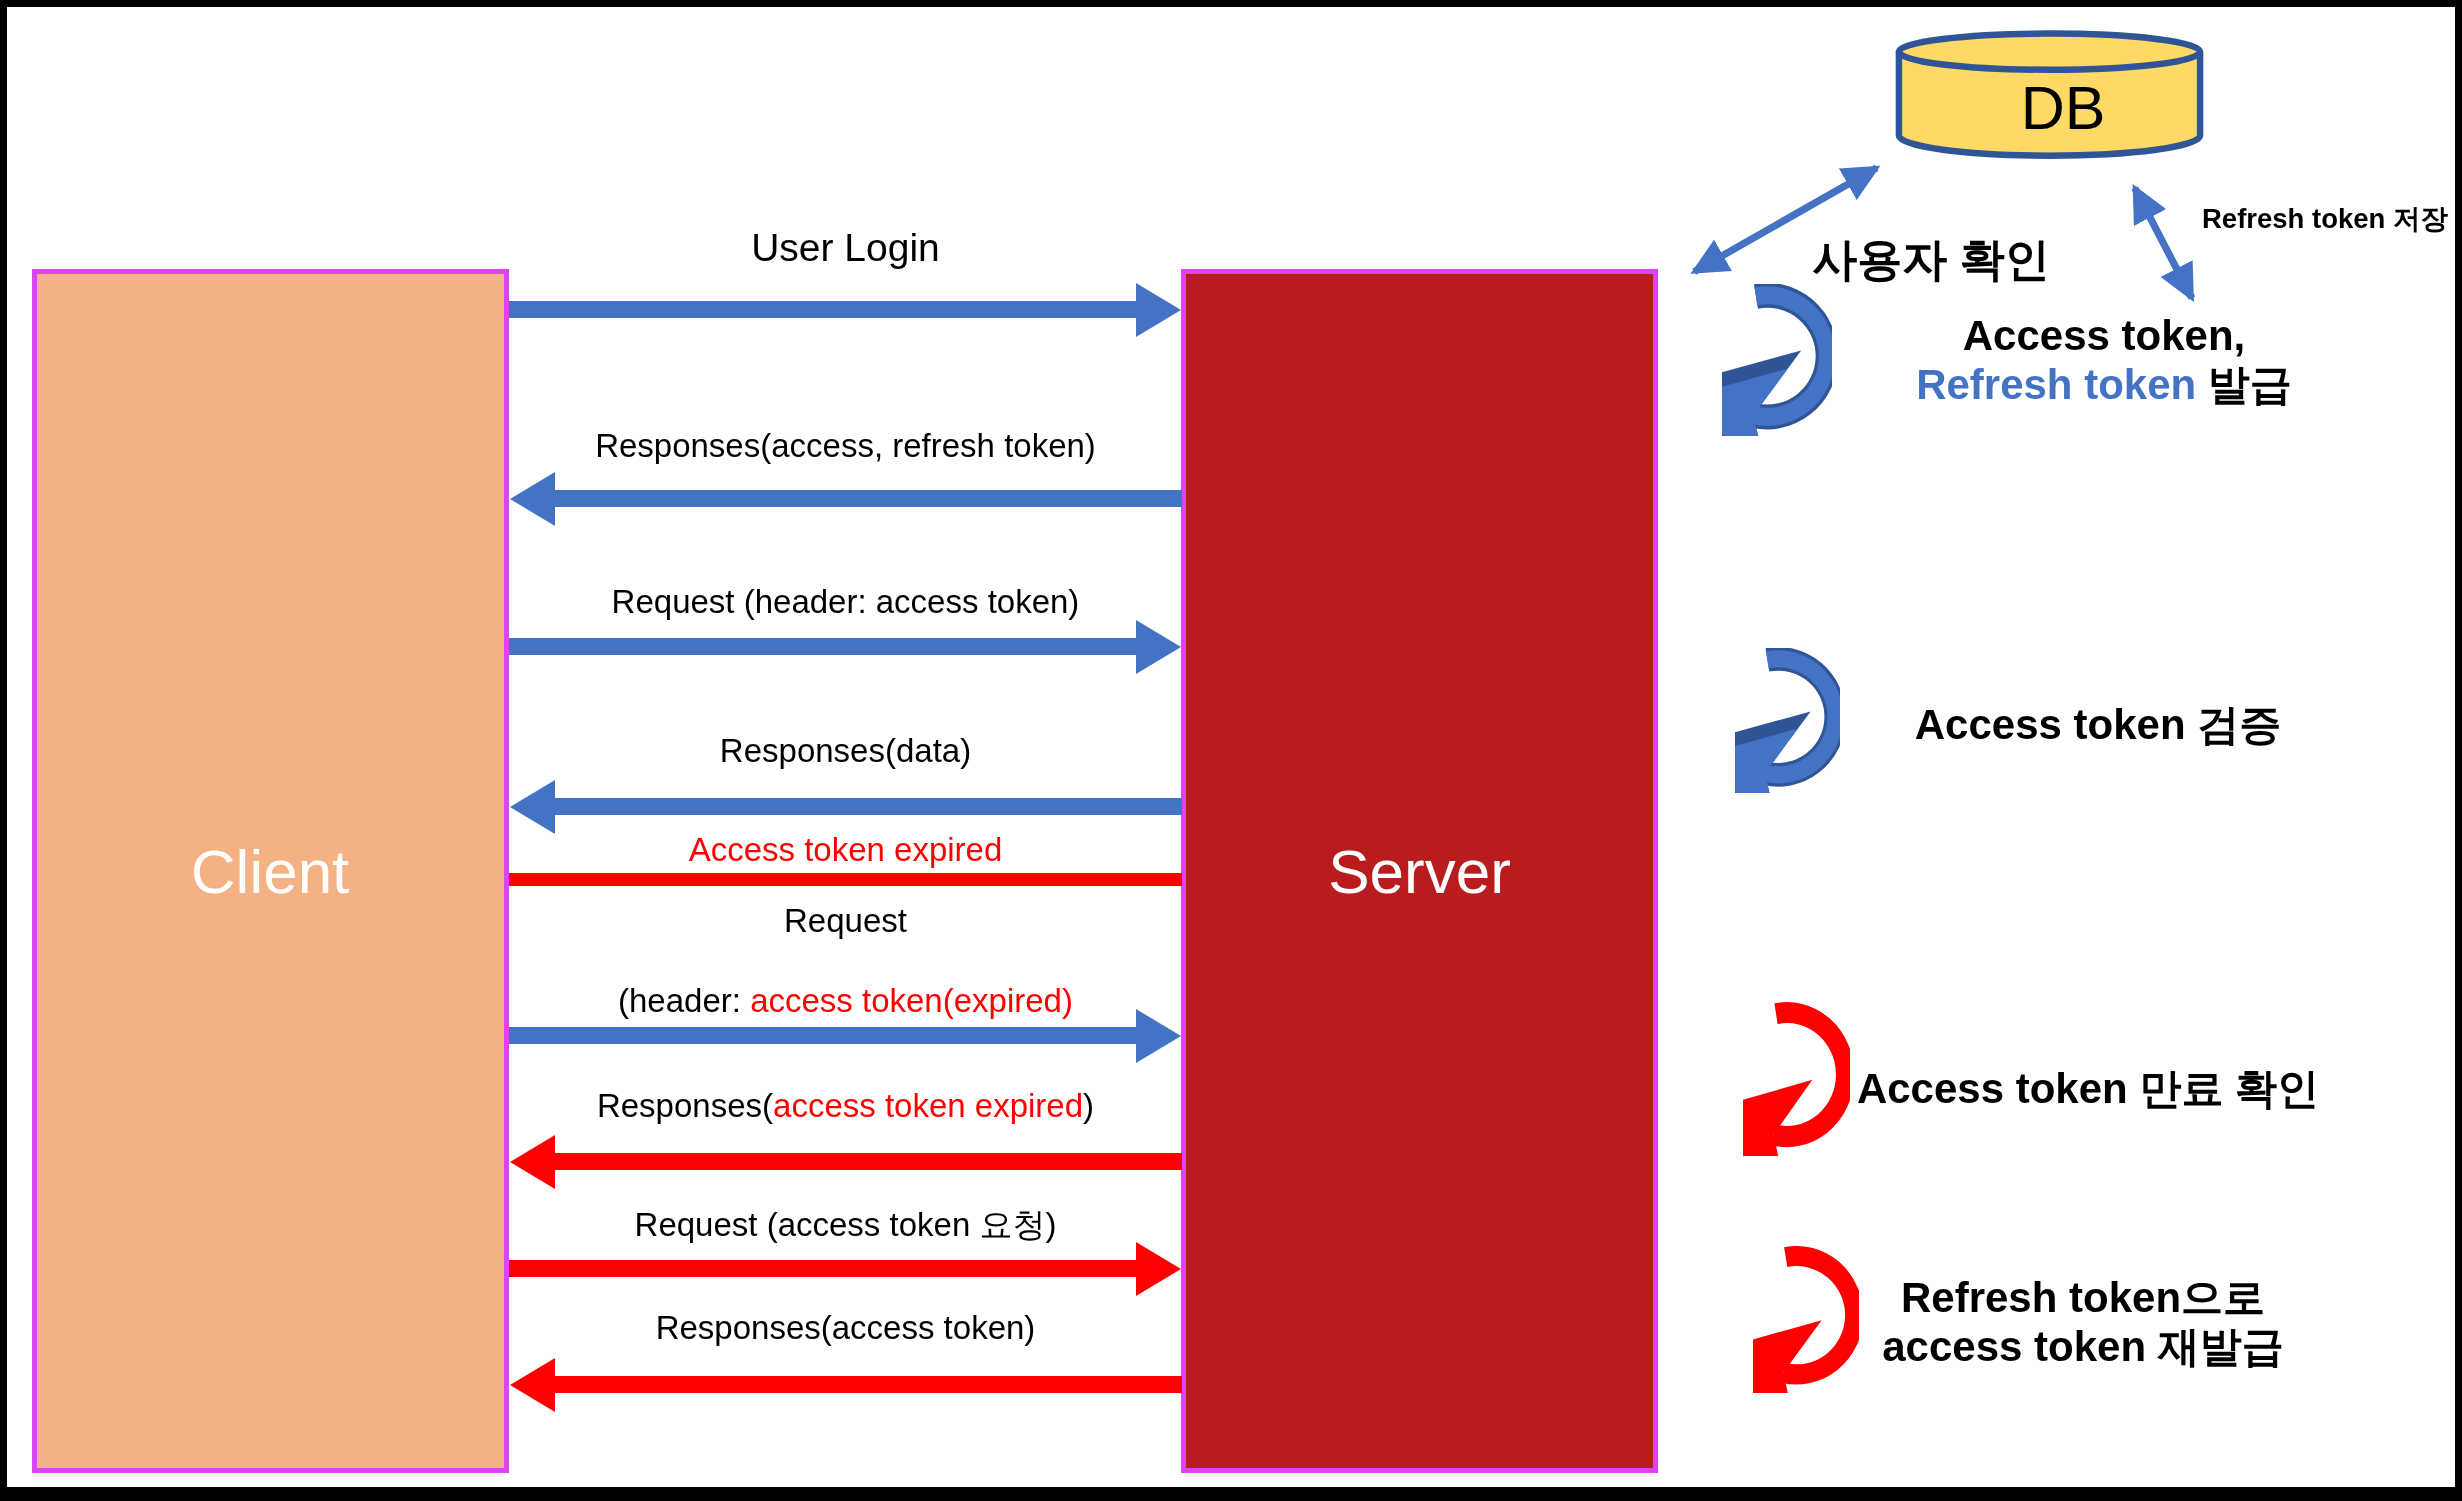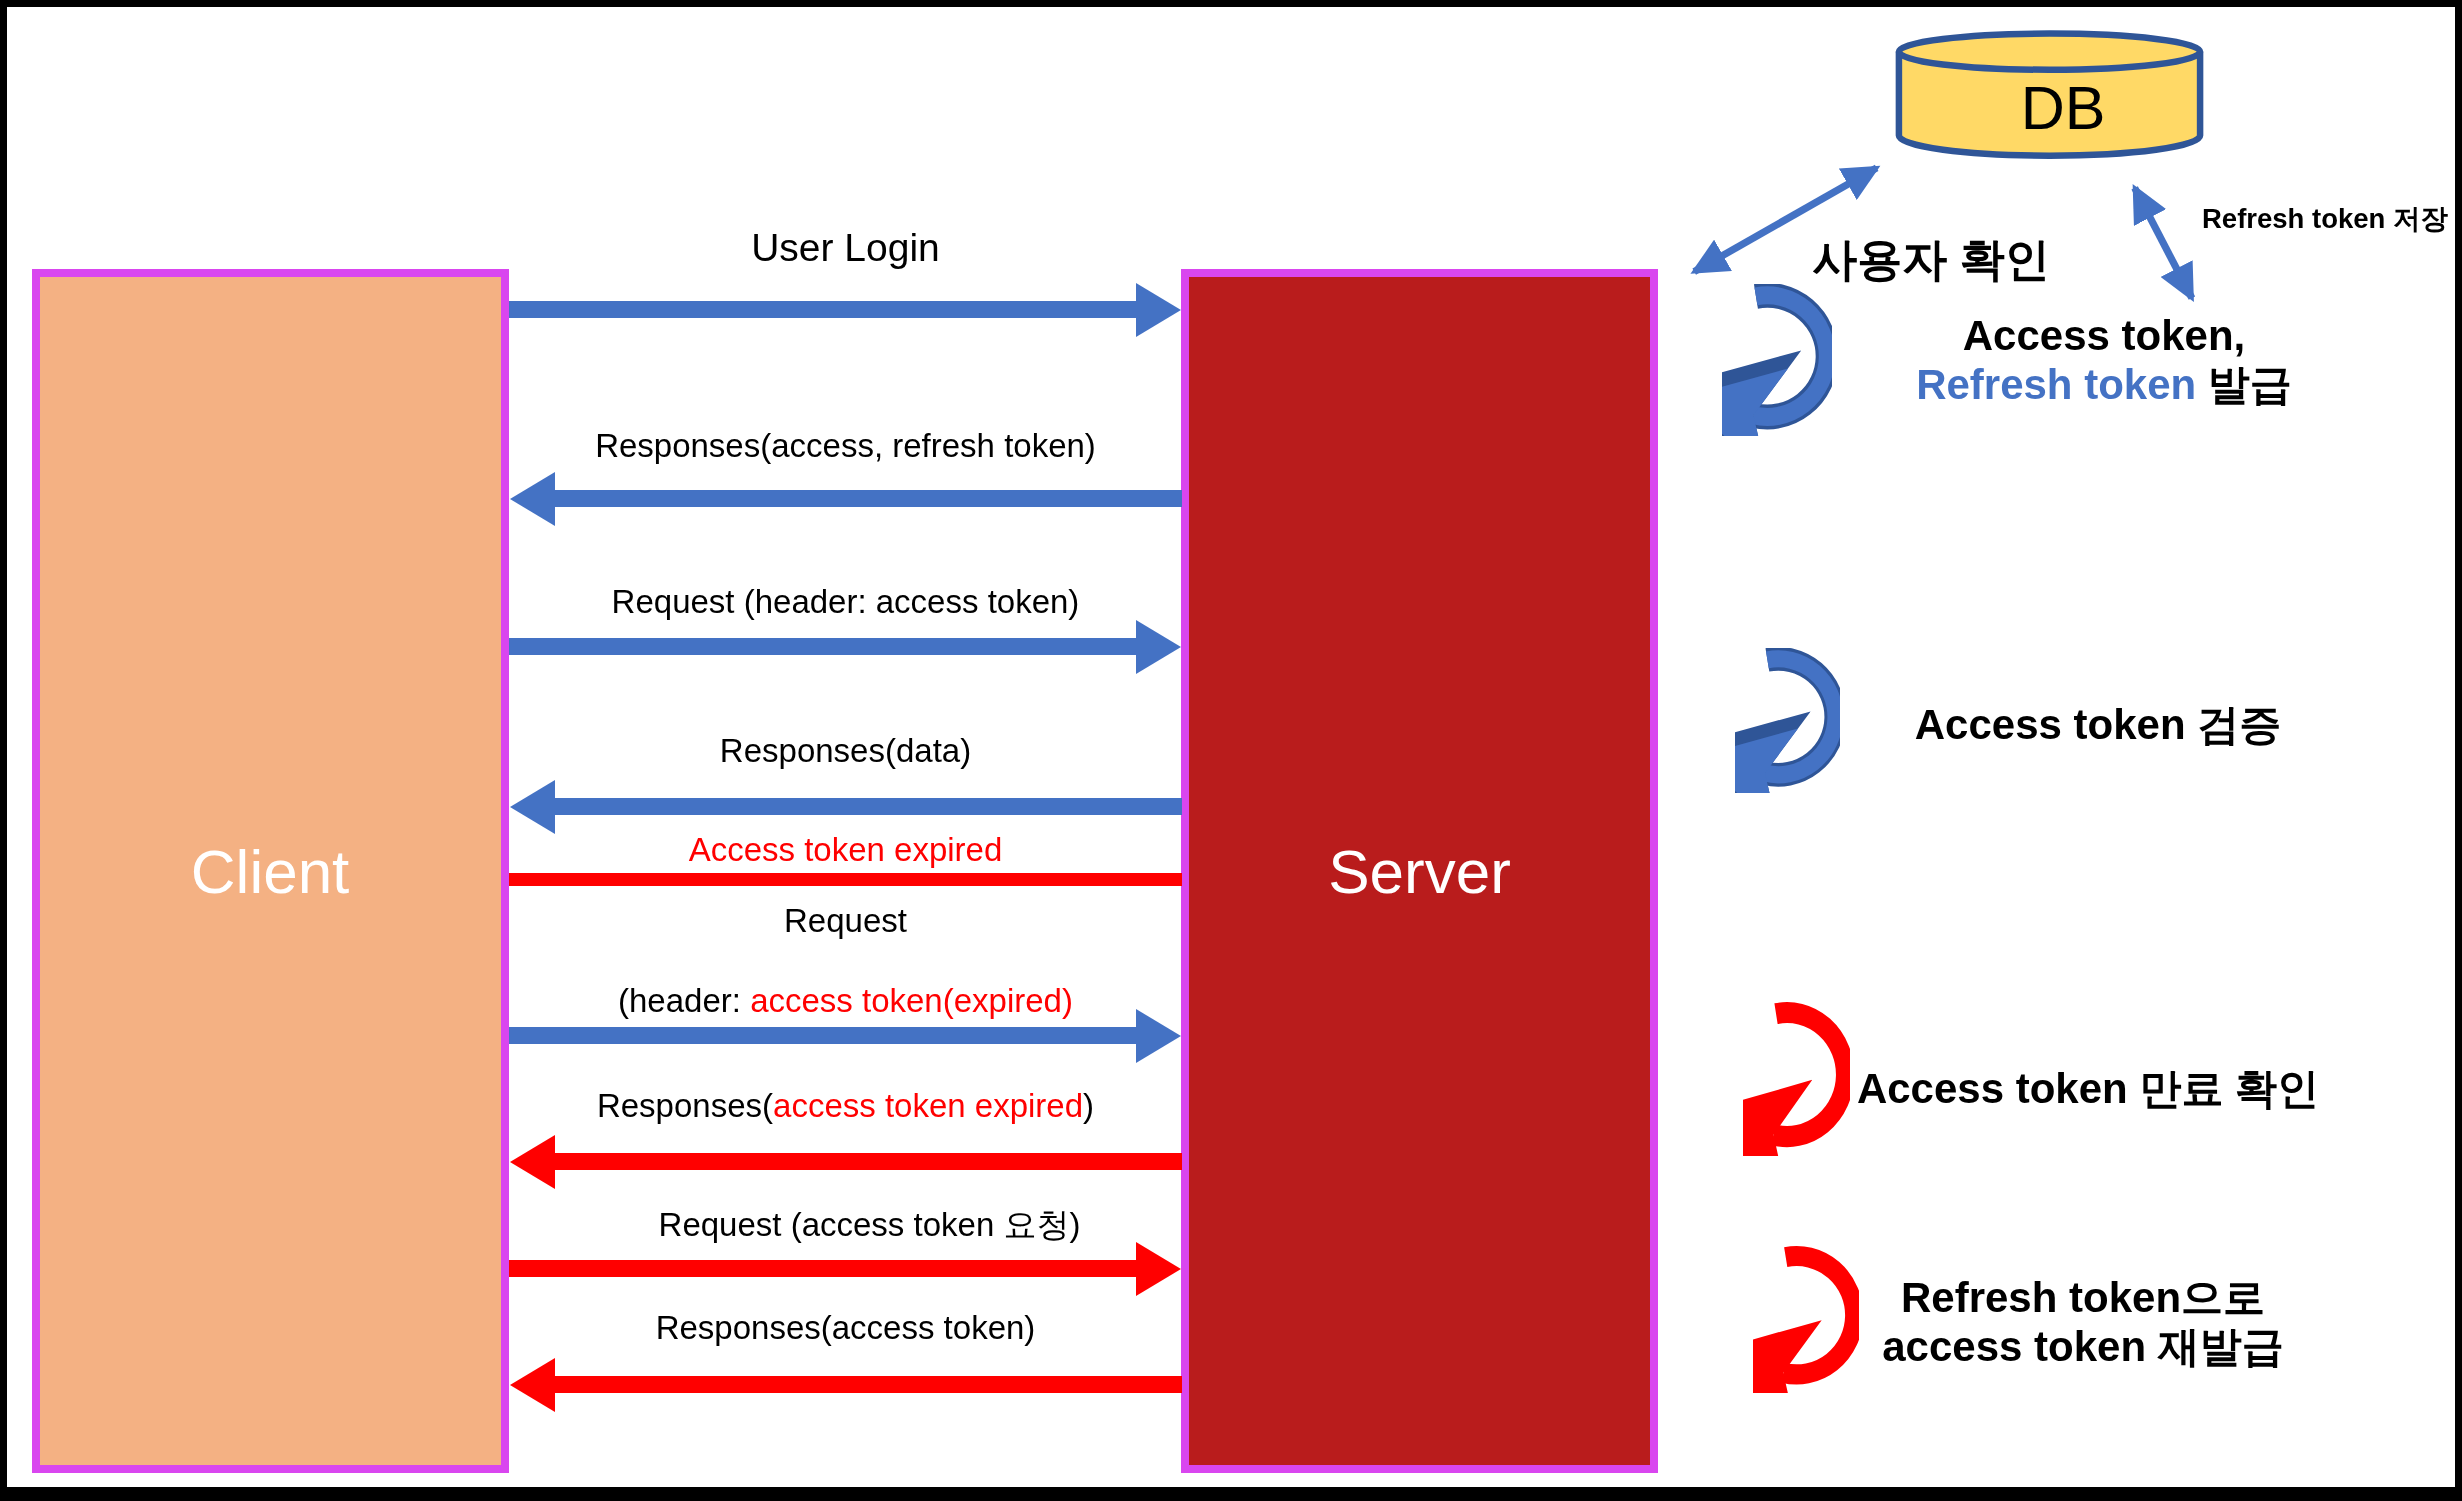--- a/index.html
+++ b/index.html
@@ -3,21 +3,21 @@
 <meta charset="utf-8">
 <style>
   html,body{margin:0;padding:0;background:#888;}
   .canvas{
     position:relative; width:2462px; height:1501px; background:#ffffff;
     box-sizing:border-box; border:7.2px solid #000; border-bottom:14.5px solid #000;
     font-family:"Liberation Sans", sans-serif; overflow:hidden;
   }
   .box{
     position:absolute; top:262px; height:1204px; box-sizing:border-box;
-    border:8px solid #d946ef; display:flex; align-items:center; justify-content:center;
+    border:5px solid #d946ef; display:flex; align-items:center; justify-content:center;
     color:#fff; font-size:62px; font-weight:400;
   }
   #client-box{left:24.6px;  width:477px; background:#F4B183;}
   #server-box{left:1174px; width:477px; background:#b91c1c;}
 
   
   .harrow{position:absolute; height:17.4px;}
   .harrow.blue{background:#4472C4;}
   .harrow.red{background:#FF0000;}
   .harrow.to-right{left:502px; width:628px;}
@@ -72,21 +72,21 @@
   </div>
 
   <div class="mlabel big" style="top:219px;">User Login</div>
   <div class="mlabel" style="top:417px;">Responses(access, refresh token)</div>
   <div class="mlabel" style="top:573px;">Request (header: access token)</div>
   <div class="mlabel" style="top:722px;">Responses(data)</div>
   <div class="mlabel red-text" style="top:821px;">Access token expired</div>
   <div class="mlabel" style="top:892px;">Request</div>
   <div class="mlabel" style="top:972px;"><span>(header: </span><span class="red-text">access token(expired)</span></div>
   <div class="mlabel" style="top:1077px;"><span>Responses(</span><span class="red-text">access token expired</span><span>)</span></div>
-  <div class="mlabel" style="top:1196px;padding-left:24px;">Request (access token 요청)</div>
+  <div class="mlabel" style="top:1196px;">Request (access token 요청)</div>
   <div class="mlabel" style="top:1299px;">Responses(access token)</div>
 
   <div class="harrow blue to-right" style="top:294px;"></div>
   <div class="harrow blue to-left" style="top:483px;"></div>
   <div class="harrow blue to-right" style="top:631px;"></div>
   <div class="harrow blue to-left" style="top:791px;"></div>
   <div class="hline-red" style="top:866px;"></div>
   <div class="harrow blue to-right" style="top:1020px;"></div>
   <div class="harrow red to-left" style="top:1146px;"></div>
   <div class="harrow red to-right" style="top:1253px;"></div>

